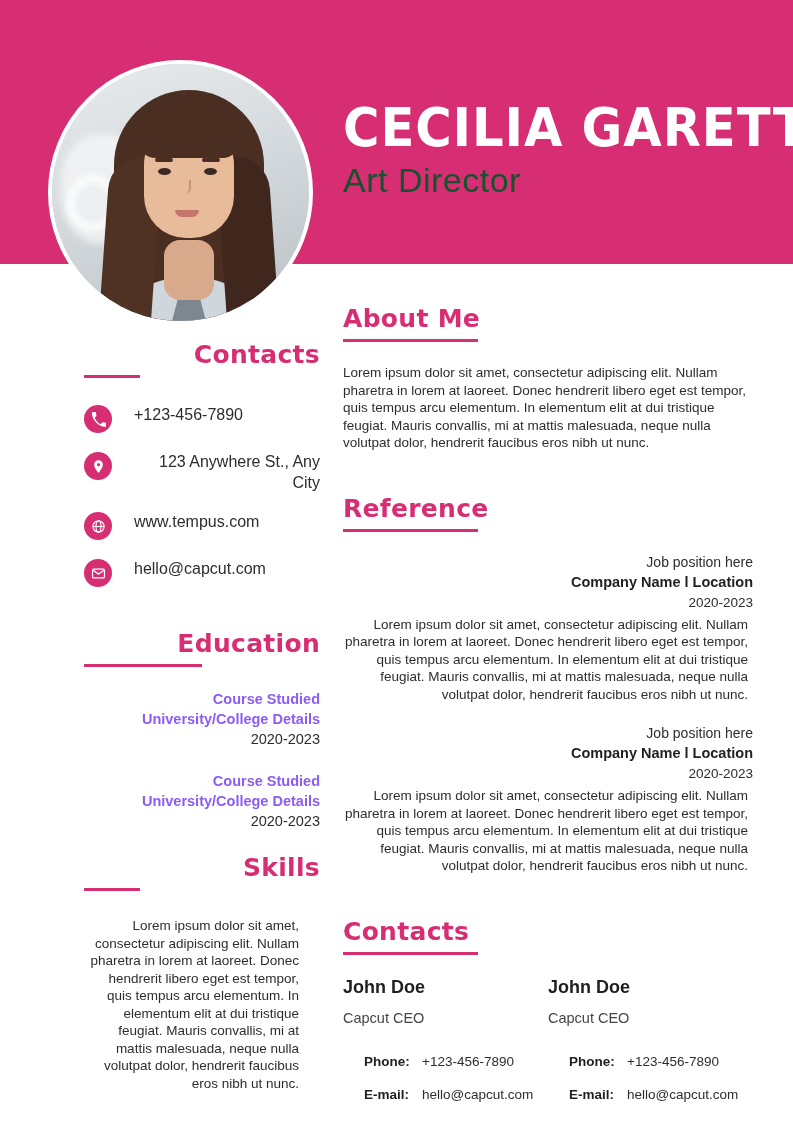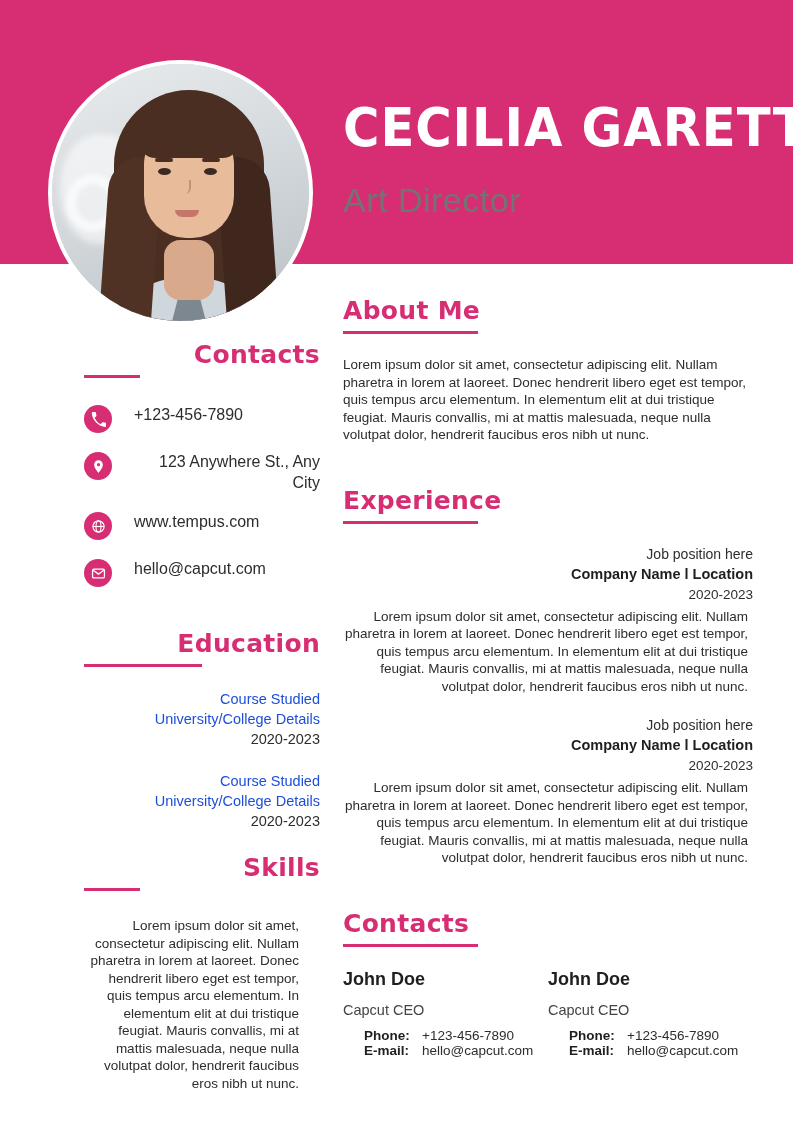--- a/index.html
+++ b/index.html
@@ -33,22 +33,22 @@
     line-height: 56px;
     letter-spacing: 1px;
     color: #ffffff;
     transform: scaleX(0.92);
     transform-origin: left center;
     white-space: nowrap;
   }
   .cv-role {
     font-size: 34px;
     line-height: 40px;
-    color: #737373;
-    margin-top: 24px;
+    color: #14532d;
+    margin-top: 4px;
     letter-spacing: 0.5px;
   }
 
   
   .photo-wrap {
     position: absolute;
     left: 48px;
     top: 60px;
     width: 265px;
     height: 265px;
@@ -219,22 +219,22 @@
     font-size: 16px;
     line-height: 21px;
     color: #2d2d2d;
   }
 
   
   .edu-block { margin-top: 22px; }
   .edu-item { margin-bottom: 22px; }
   .edu-course, .edu-school {
     font-size: 14.5px;
-    font-weight: normal;
-    color: #1d4ed8;
+    font-weight: bold;
+    color: #8b5cf6;
     line-height: 20px;
   }
   .edu-years {
     font-size: 14.5px;
     color: #2d2d2d;
     line-height: 20px;
   }
 
   
   .skills-body {
@@ -243,21 +243,21 @@
     line-height: 17.5px;
     color: #2d2d2d;
     width: 215px;
   }
 
   .mt-42 { margin-top: 42px; }
 
   
   .right-col {
     position: absolute;
-    left: 343px; top: 296px;
+    left: 343px; top: 304px;
     width: 410px;
   }
   .body-text {
     font-size: 13.5px;
     line-height: 17.5px;
     color: #2d2d2d;
   }
   .about-body { margin-top: 22px; width: 405px; }
 
   .exp-item { margin-top: 20px; text-align: right; }
@@ -293,21 +293,21 @@
     font-weight: bold;
     color: #1f1f1f;
   }
   .ref-title {
     font-size: 14.5px;
     color: #444;
     margin-top: 12px;
   }
   .ref-line {
     display: flex;
-    margin-top: 0;
+    margin-top: 18px;
     font-size: 13.5px;
     color: #2d2d2d;
     padding-left: 21px;
   }
   .ref-label {
     font-weight: bold;
     color: #1f1f1f;
     width: 58px;
     flex: 0 0 58px;
   }
@@ -423,21 +423,21 @@
 
 <div class="right-col">
 
   <div>
     <div class="section-title">About Me</div>
     <div class="title-rule long"></div>
     <div class="body-text about-body">Lorem ipsum dolor sit amet, consectetur adipiscing elit. Nullam pharetra in lorem at laoreet. Donec hendrerit libero eget est tempor, quis tempus arcu elementum. In elementum elit at dui tristique feugiat. Mauris convallis, mi at mattis malesuada, neque nulla volutpat dolor, hendrerit faucibus eros nibh ut nunc.</div>
   </div>
 
   <div class="mt-42">
-    <div class="section-title">Experience</div>
+    <div class="section-title">Reference</div>
     <div class="title-rule long"></div>
 
     <div class="exp-item">
       <div class="exp-position">Job position here</div>
       <div class="exp-company">Company Name l Location</div>
       <div class="exp-years">2020-2023</div>
       <div class="body-text exp-desc">Lorem ipsum dolor sit amet, consectetur adipiscing elit. Nullam pharetra in lorem at laoreet. Donec hendrerit libero eget est tempor, quis tempus arcu elementum. In elementum elit at dui tristique feugiat. Mauris convallis, mi at mattis malesuada, neque nulla volutpat dolor, hendrerit faucibus eros nibh ut nunc.</div>
     </div>
 
     <div class="exp-item">

